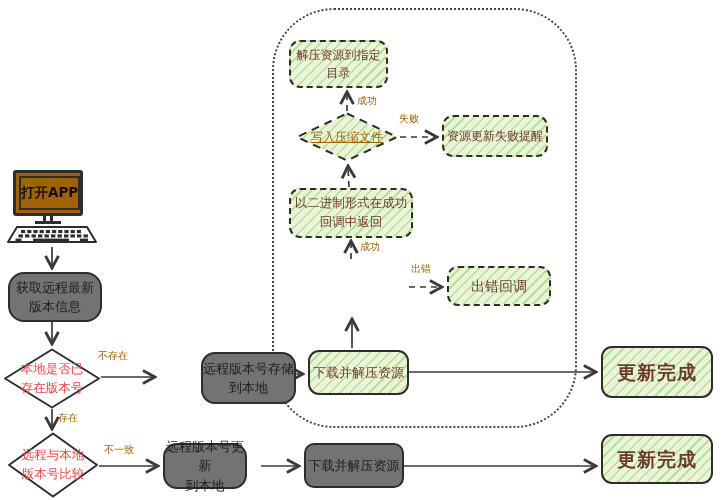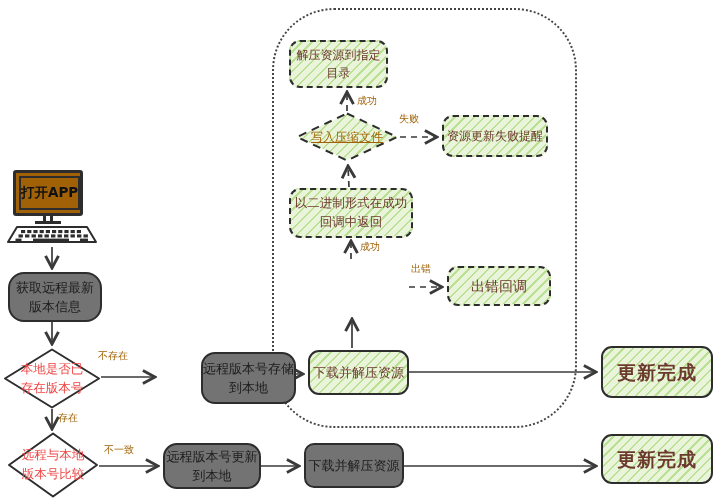--- a/index.html
+++ b/index.html
@@ -144,21 +144,21 @@
   </div>
 
   <div class="node green-box" style="left:308px;top:350px;width:101px;height:45px;">
     <span>下载并解压资源</span>
   </div>
 
   <div class="node green-box done" style="left:601px;top:346px;width:112px;height:52px;">
     <span>更新完成</span>
   </div>
 
-  <div class="node white-box" style="left:163px;top:443px;width:98px;height:46px;">
+  <div class="node white-box" style="left:163px;top:443px;width:84px;height:46px;">
     <span>远程版本号更新
 到本地</span>
   </div>
 
   <div class="node white-box" style="left:304px;top:443px;width:100px;height:45px;border-radius:10px;">
     <span>下载并解压资源</span>
   </div>
 
   <div class="node green-box done" style="left:601px;top:434px;width:112px;height:50px;">
     <span>更新完成</span>

